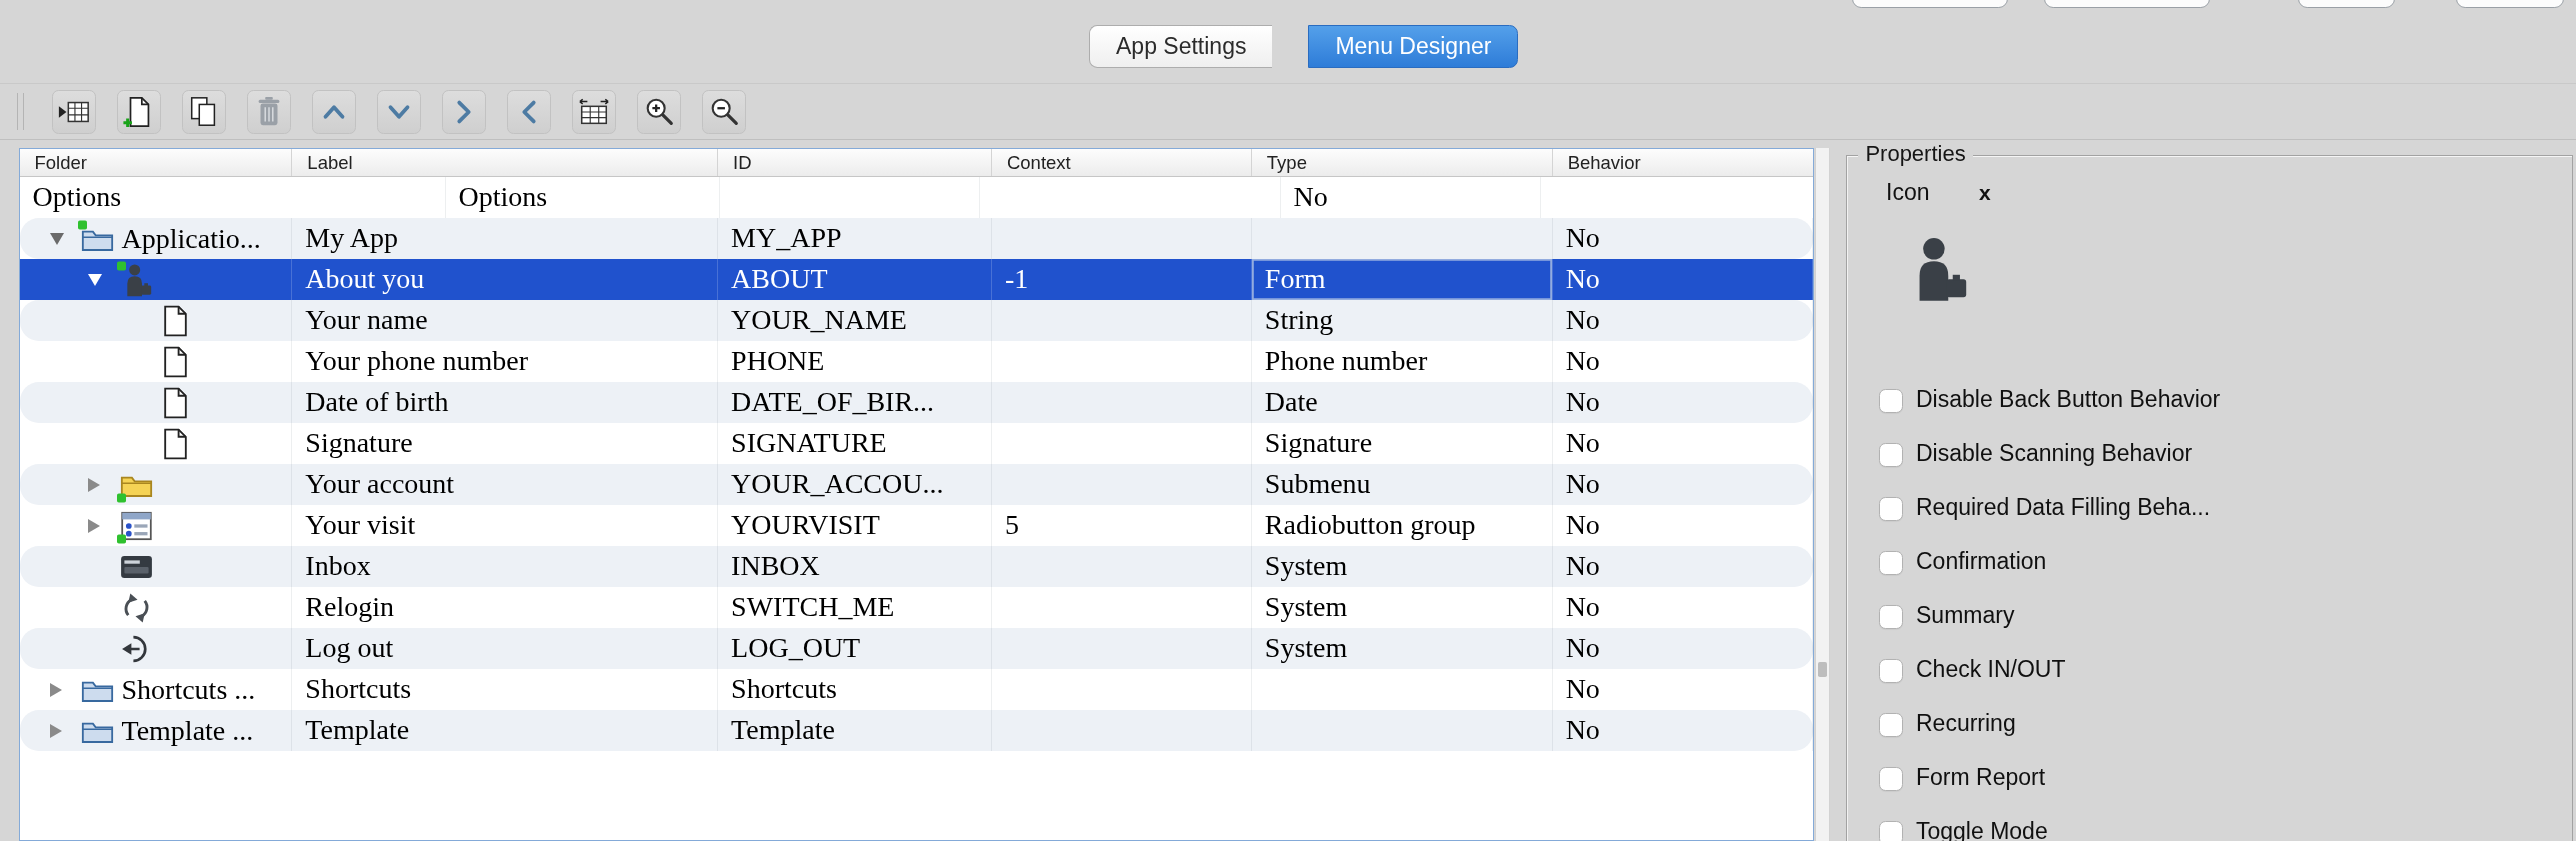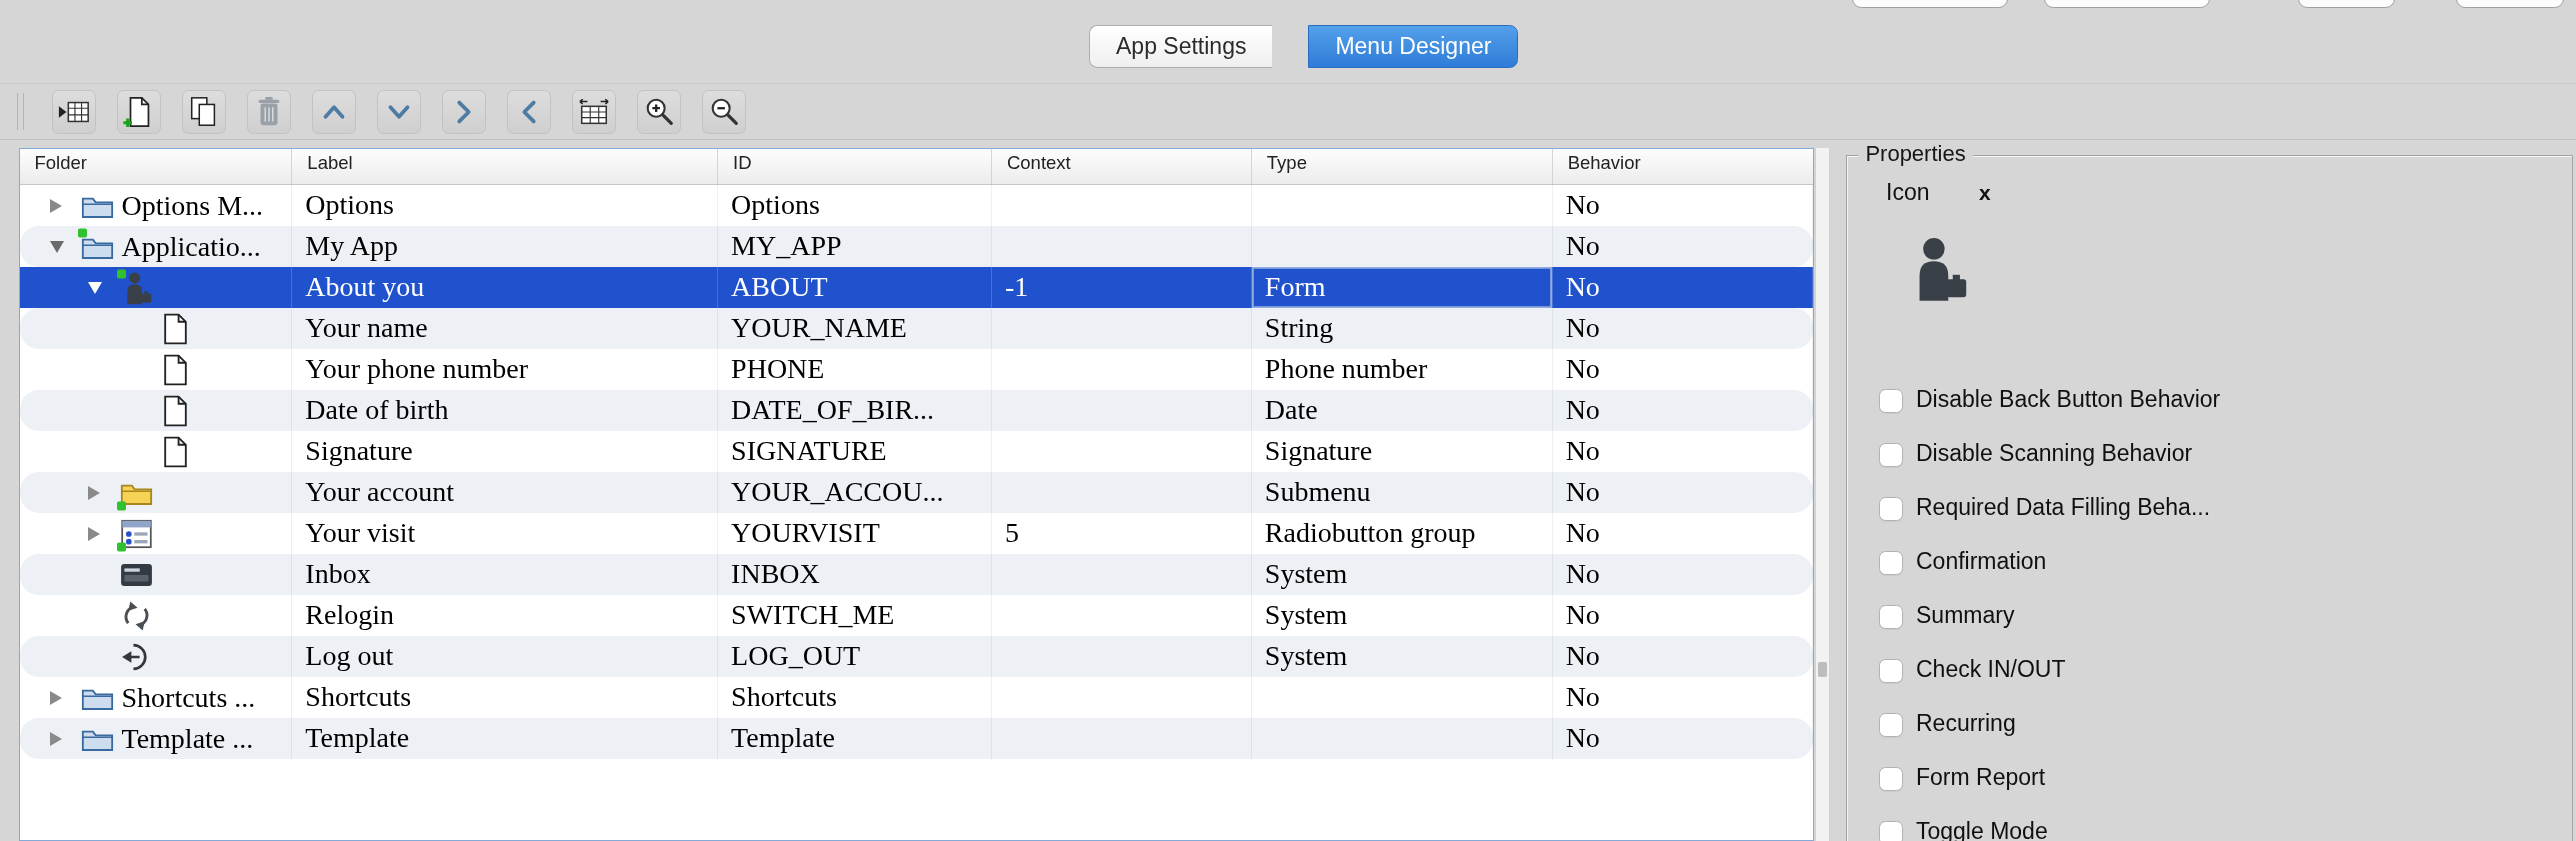--- a/index.html
+++ b/index.html
@@ -15,21 +15,21 @@
   .tab.active{background:linear-gradient(#54a0ea,#2e7cd8);color:#fff;border-radius:0 8.3px 8.3px 0;border-color:#2a6cc0;}
 
   
   .toolbar{position:absolute;left:0;top:83px;width:2576px;height:57px;background:#d6d6d6;border-top:0.9px solid #c9c9c9;border-bottom:0.9px solid #bfbfbf;display:flex;align-items:center;padding-left:16.6px;gap:21px;}
   .grip{width:7.4px;height:37px;border-left:1.8px solid #b4b4b4;border-right:1.8px solid #b4b4b4;margin-right:7.4px;}
   .tbtn{width:44px;height:44px;border:0.9px solid #c2c2c2;border-radius:6.5px;background:linear-gradient(#dddddd,#cfcfcf);display:flex;align-items:center;justify-content:center;padding:0;}
   .tbtn svg{width:34px;height:34px;display:block;}
 
   
   .table-wrap{position:absolute;left:18.5px;top:148px;width:1795px;height:693px;background:#fff;border:1.8px solid #84aad8;overflow:hidden;}
-  .thead{display:flex;height:36px;background:linear-gradient(#fdfdfd,#ececec);border-bottom:0.9px solid #c6c6c6;}
+  .thead{display:flex;height:28px;background:linear-gradient(#fdfdfd,#ececec);border-bottom:0.9px solid #c6c6c6;}
   .th{font-size:18.5px;color:#222;line-height:27px;padding-left:15px;border-right:0.9px solid #d4d4d4;white-space:nowrap;overflow:hidden;}
   .w0{width:273px;}.w1{width:426px;}.w2{width:274px;}.w3{width:260px;}.w4{width:301px;}.w5{width:260px;border-right:none;}
   .trow{display:flex;height:41px;background:#fff;}
   .trow.stripe{background:#edf1f6;border-radius:19px;}
   .trow.sel{background:#2052cd;}
   .cell{font-family:"Liberation Serif",serif;font-size:28px;line-height:40px;padding-left:13px;border-right:0.9px solid rgba(110,120,135,0.12);white-space:nowrap;overflow:hidden;color:#000;}
   .trow.sel .cell{color:#fff;border-right-color:rgba(255,255,255,0.18);}
   .cell.folder{position:relative;padding-left:0;}
   .focuscell{box-shadow:inset 0 0 0 1.8px #93acdf;}
   .tri{position:absolute;top:50%;transform:translateY(-50%);width:0;height:0;}
@@ -171,30 +171,20 @@
   <div class="thead">
     <div class="th w0">Folder</div>
     <div class="th w1">Label</div>
     <div class="th w2">ID</div>
     <div class="th w3">Context</div>
     <div class="th w4">Type</div>
     <div class="th w5">Behavior</div>
   </div>
   <div class="tbody">
       <div class="trow">
-        <div class="cell folder w0">
-          <span class="tri collapsed" style="left: 30px;"></span>
-          <span class="ticon" style="left: 61px;">
-            <svg viewBox="0 0 36 30">
-              <path d="M2 7 h11 l3 4 h18 v16 H2 Z" fill="#cddcee" stroke="#38699f" stroke-width="2"></path>
-              <path d="M2 13 h32" stroke="#38699f" stroke-width="1.6" fill="none"></path>
-            </svg>
-          </span>
-          <span class="ftext" style="left: 102px;">Options M...</span>
-        </div>
         <div class="cell w1">Options</div>
         <div class="cell w2">Options</div>
         <div class="cell w3"></div>
         <div class="cell w4"></div>
         <div class="cell w5">No</div>
       </div>
       <div class="trow stripe">
         <div class="cell folder w0">
           <span class="tri expanded" style="left: 30px;"></span>
           <span class="ticon" style="left: 61px;">

